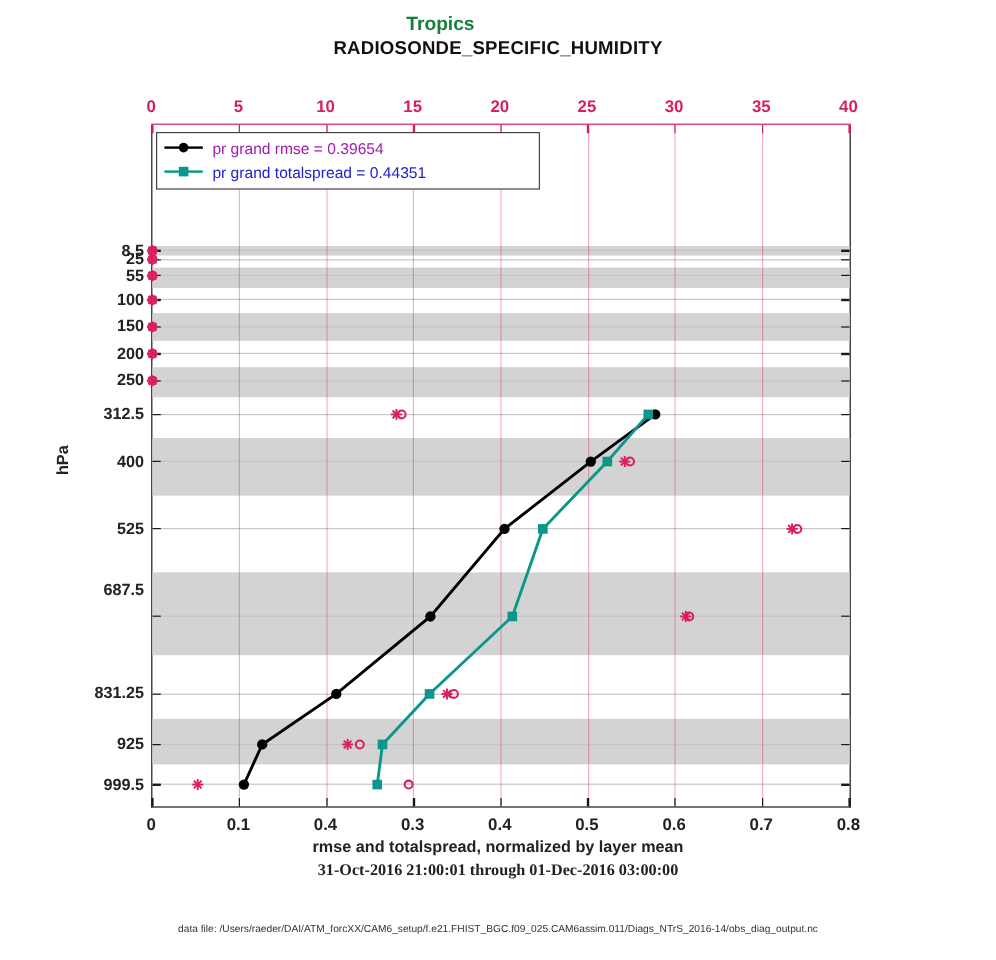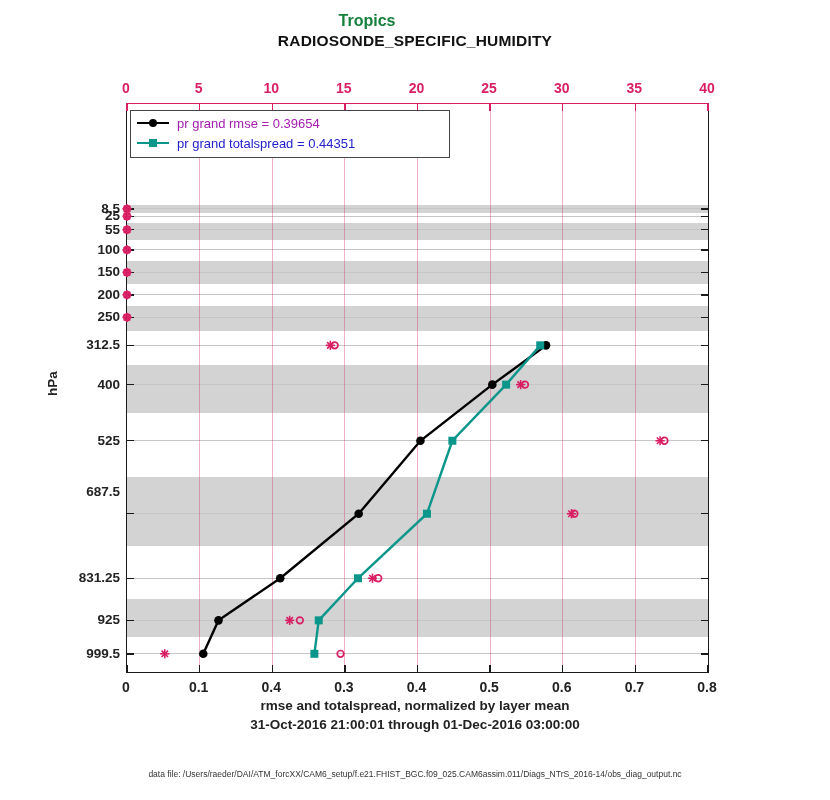--- a/index.html
+++ b/index.html
@@ -14,21 +14,21 @@
   .plot-top{left:126px;top:102.5px;width:583px;height:1.6px;}
   .band{position:absolute;left:0;width:100%;background:#d3d3d3;}
   .hgrid{position:absolute;left:0;width:100%;height:1px;background:#c6c6c6;}
   .vgrid{position:absolute;top:0;height:100%;width:1px;}
   .tick{position:absolute;background:#1a1a1a;}
   .ylab{position:absolute;width:118px;text-align:right;font-size:13.5px;font-weight:700;color:#222;line-height:14px;}
   .xlab{position:absolute;width:60px;margin-left:-30px;text-align:center;font-size:14px;font-weight:700;color:#222;}
   .toplab{position:absolute;width:60px;margin-left:-30px;text-align:center;font-size:14px;font-weight:700;}
   .hpa{left:40px;top:376px;font-size:13.5px;font-weight:700;color:#222;transform:rotate(-90deg);transform-origin:center;}
   .xaxis1{left:0;width:830px;top:698px;font-size:13.5px;font-weight:700;color:#222;}
-  .xaxis2{left:0;width:830px;top:717px;font-size:13.5px;font-weight:700;color:#222;}
+  .xaxis2{left:0;width:830px;top:717px;font-size:13.5px;font-weight:700;color:#222;font-family:Liberation Serif, serif;}
   .footer{left:0;width:830px;top:769px;font-size:8.5px;color:#333;}
   .legend{left:130px;top:110px;width:318px;height:46px;border:1px solid #444;background:#fff;z-index:5;}
   .lrow{position:absolute;left:6px;height:20px;display:flex;align-items:center;}
   .lsample{width:32px;height:20px;position:relative;margin-right:8px;}
   .lline{position:absolute;left:0;top:9px;width:32px;height:2.4px;}
   .ldot{position:absolute;left:12px;top:6px;width:8px;height:8px;border-radius:50%;}
   .ldot.sq{border-radius:0;}
   .ltext{font-size:13px;font-weight:400;}
   svg{position:absolute;left:0;top:0;overflow:visible;}
 </style>

